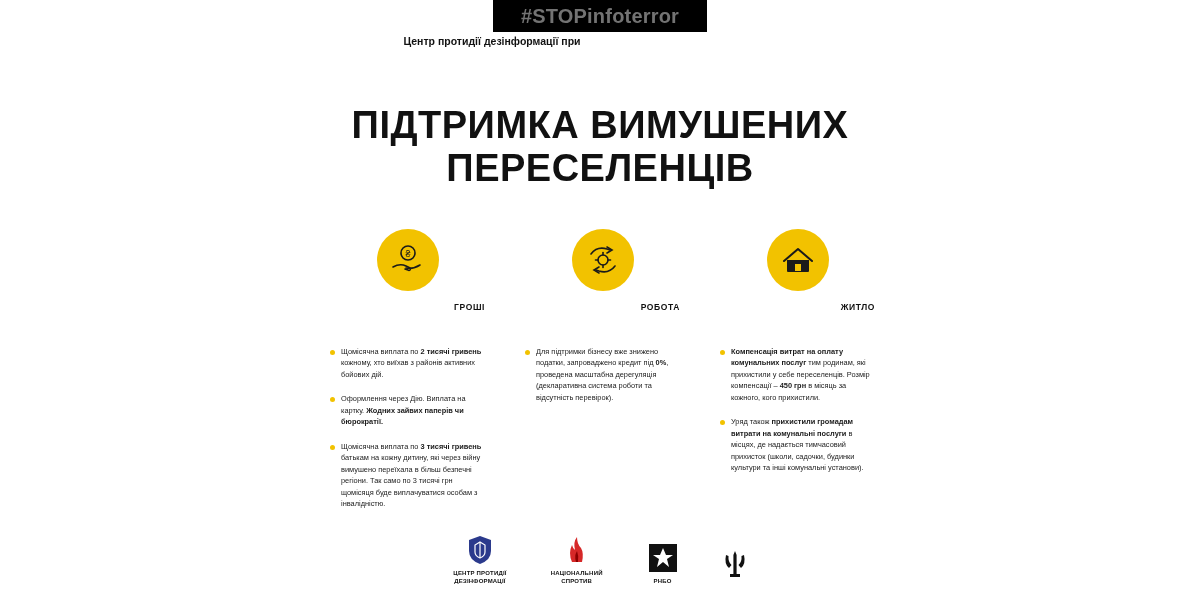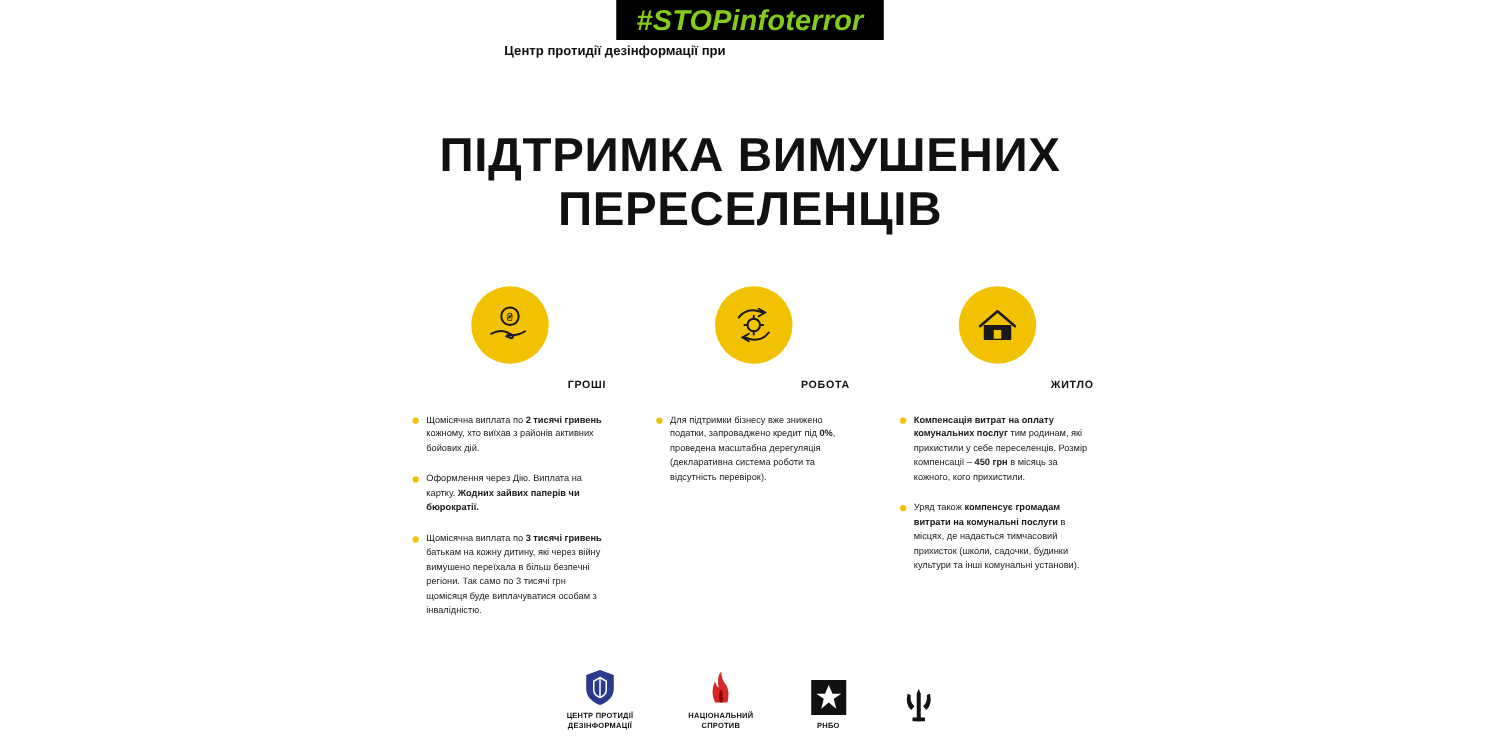--- a/index.html
+++ b/index.html
@@ -14,25 +14,24 @@
 
   
   .hashtag-bar {
     position: absolute;
     left: 493px; top: 0;
     width: 214px; height: 32px;
     background: #000000;
     display: flex; align-items: center; justify-content: center;
   }
   .hashtag-bar .hashtag {
-    color: #84cc16;
-    font-size: 23px;
+    color: #737373;
+    font-size: 20px;
     font-weight: bold;
     letter-spacing: 0.2px;
-    font-style: italic;
   }
   .subtitle {
     position: absolute;
     left: 0; top: 34px; width: 984px;
     text-align: center;
     font-size: 10.5px;
     font-weight: bold;
     line-height: 1.35;
     color: #111;
   }
@@ -75,21 +74,21 @@
 
   .col-title {
     text-align: right;
     font-size: 8.5px;
     font-weight: bold;
     letter-spacing: 0.6px;
     margin-top: 4px;
     color: #111;
   }
 
-  .bullets { margin-top: 18px; }
+  .bullets { margin-top: 34px; }
   .bullet {
     display: flex;
     margin-bottom: 13px;
   }
   .dot {
     flex: 0 0 auto;
     width: 5px; height: 5px;
     border-radius: 50%;
     background: #f2c200;
     margin-top: 4px;
@@ -204,21 +203,21 @@
       </div>
     </div>
     <div class="col-title">ЖИТЛО</div>
     <div class="bullets">
       <div class="bullet">
         <span class="dot"></span>
         <span class="btext"><b>Компенсація витрат на оплату комунальних послуг</b> тим родинам, які прихистили у себе переселенців. Розмір компенсації – <b>450 грн</b> в місяць за кожного, кого прихистили.</span>
       </div>
       <div class="bullet">
         <span class="dot"></span>
-        <span class="btext">Уряд також <b>компенсує громадам витрати на комунальні послуги</b> в місцях, де надається тимчасовий прихисток (школи, садочки, будинки культури та інші комунальні установи).</span>
+        <span class="btext">Уряд також <b>прихистили громадам витрати на комунальні послуги</b> в місцях, де надається тимчасовий прихисток (школи, садочки, будинки культури та інші комунальні установи).</span>
       </div>
     </div>
   </div>
 
 </div>
 
 <div class="footer">
 
   <div class="logo">
     <div class="lg-shape">

